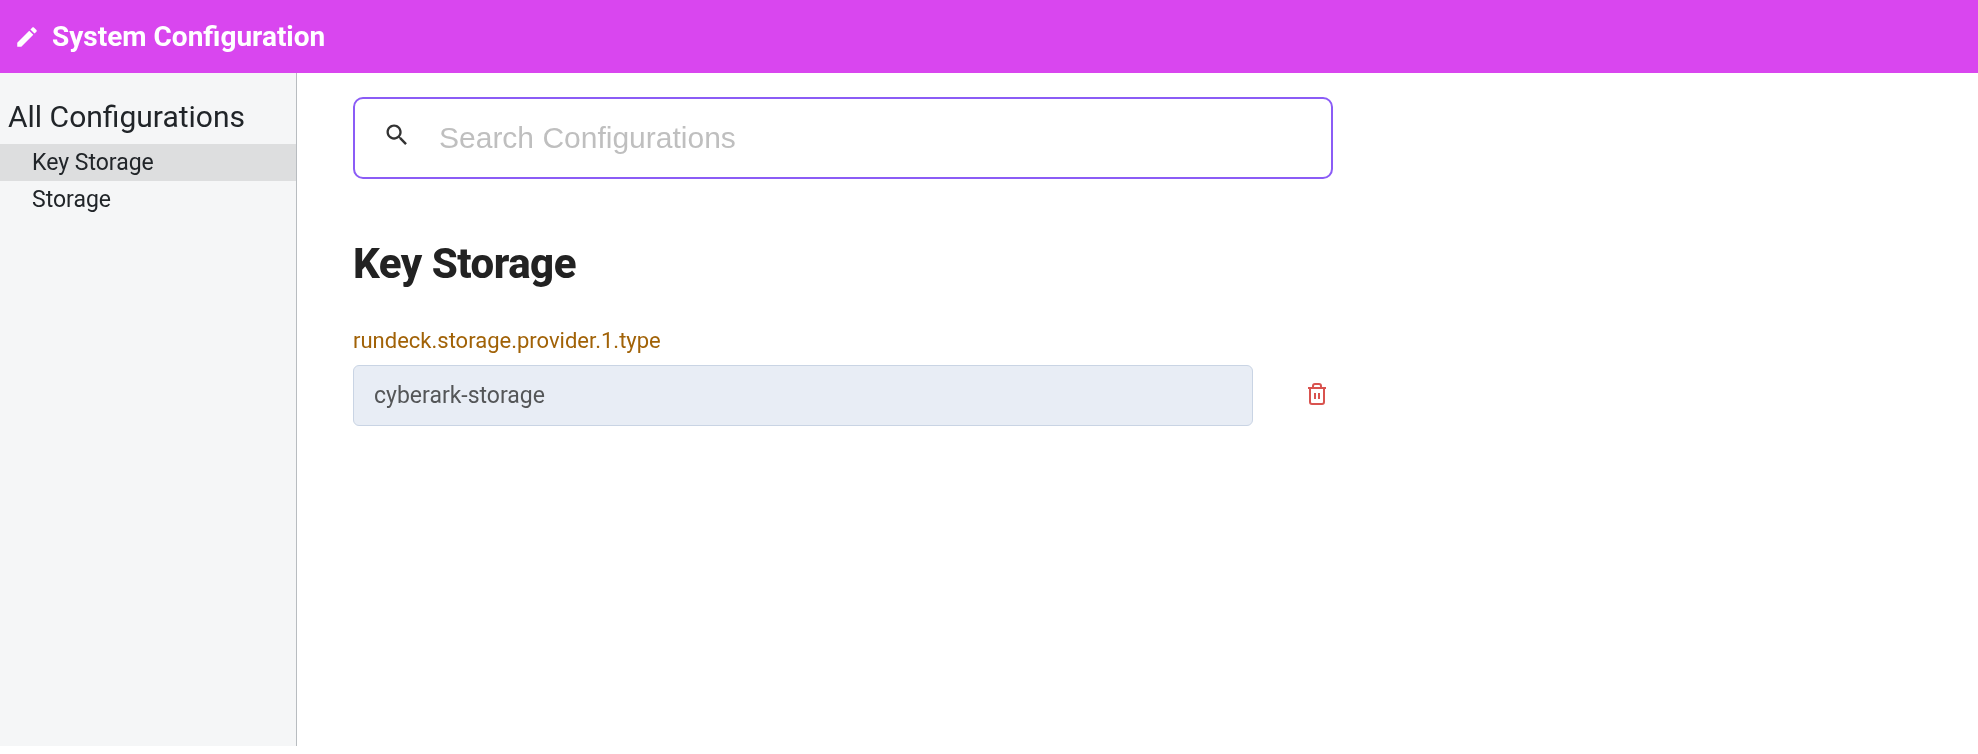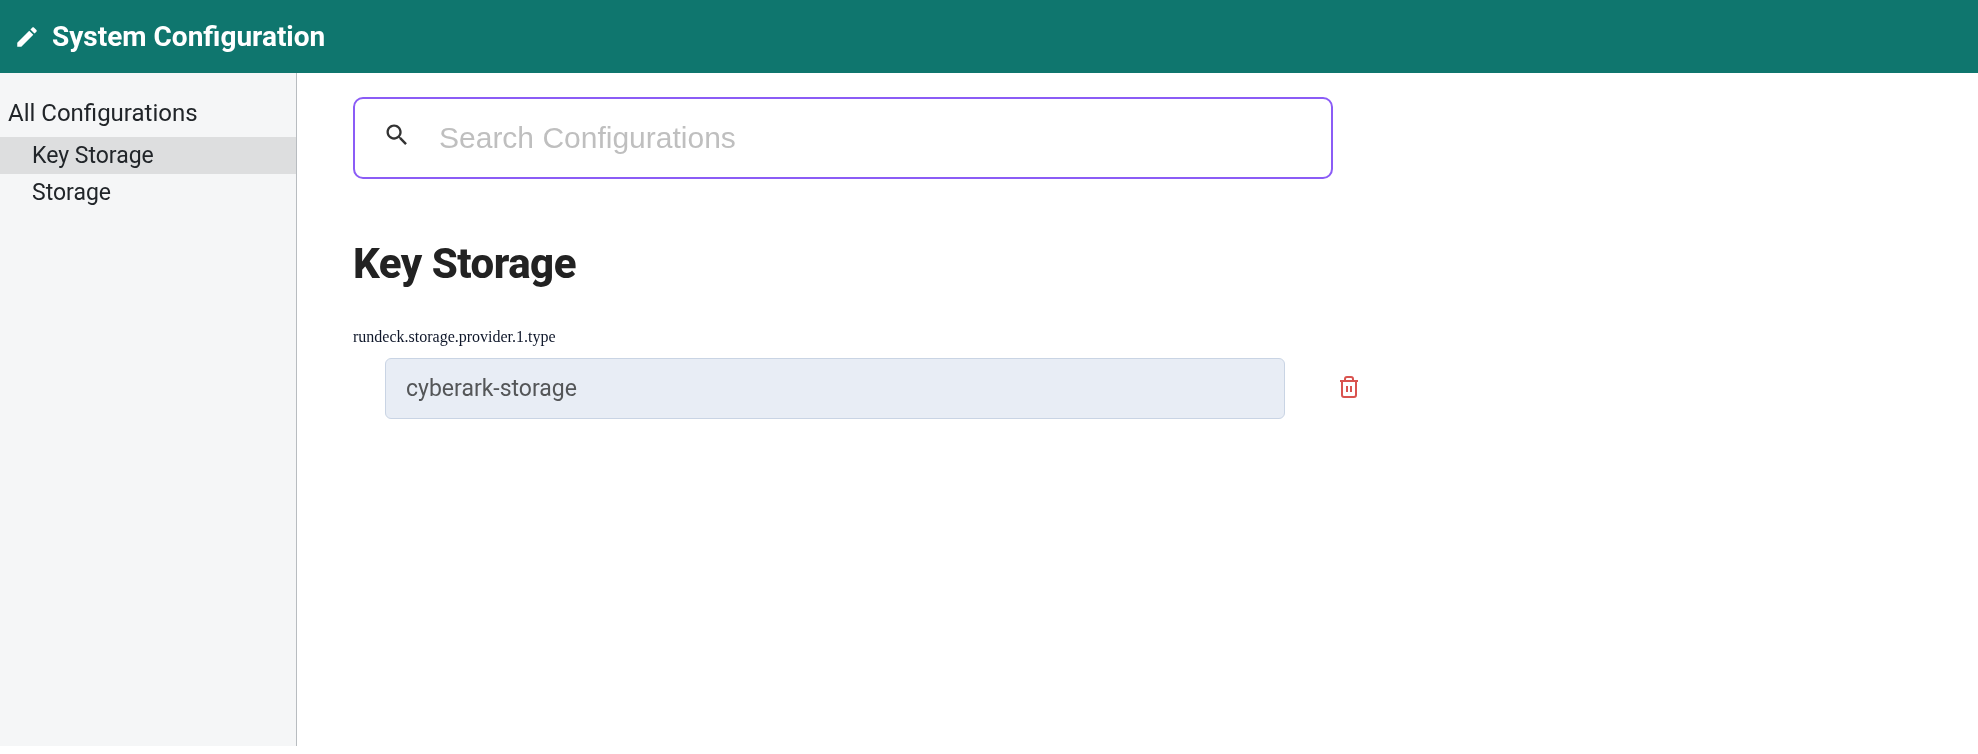--- a/index.html
+++ b/index.html
@@ -6,21 +6,21 @@
       margin: 0;
       padding: 0;
       box-sizing: border-box;
     }
     body {
       font-family: -apple-system, BlinkMacSystemFont, "Segoe UI", Roboto, "Helvetica Neue", Arial, sans-serif;
       background: #ffffff;
       color: #212529;
     }
     .header {
-      background: #0f766e;
+      background: #d946ef;
       color: #ffffff;
       padding: 20px 14px;
       display: flex;
       align-items: center;
       gap: 12px;
     }
     .header-icon {
       display: inline-flex;
       align-items: center;
     }
@@ -32,21 +32,21 @@
       display: flex;
       min-height: calc(754px - 81px);
     }
     .sidebar {
       width: 297px;
       background: #f5f6f7;
       border-right: 1px solid #b8bcc0;
       padding-top: 20px;
     }
     .sidebar-header {
-      font-size: 24px;
+      font-size: 30px;
       color: #212529;
       padding: 6px 8px 10px 8px;
       font-weight: 400;
     }
     .sidebar-item {
       font-size: 23px;
       color: #212529;
       padding: 5px 8px 5px 32px;
       cursor: pointer;
       font-weight: 400;
@@ -88,32 +88,30 @@
       font-size: 42px;
       font-weight: 800;
       color: #222222;
       margin-bottom: 40px;
       letter-spacing: -0.5px;
     }
     .config-item {
       margin-bottom: 30px;
     }
     .config-label {
-      font-size: 16px;
-      color: #0f172a;
+      font-size: 22px;
+      color: #a16207;
       margin-bottom: 12px;
       font-weight: 400;
-      font-family: Liberation Serif, serif;
     }
     .config-row {
       display: flex;
       align-items: center;
       gap: 48px;
       max-width: 980px;
-      margin-left: 32px;
     }
     .config-value {
       flex: 1;
       background: #e8edf5;
       border: 1px solid #c9d4e4;
       border-radius: 6px;
       padding: 16px 20px;
       font-size: 23px;
       color: #545658;
       cursor: pointer;

